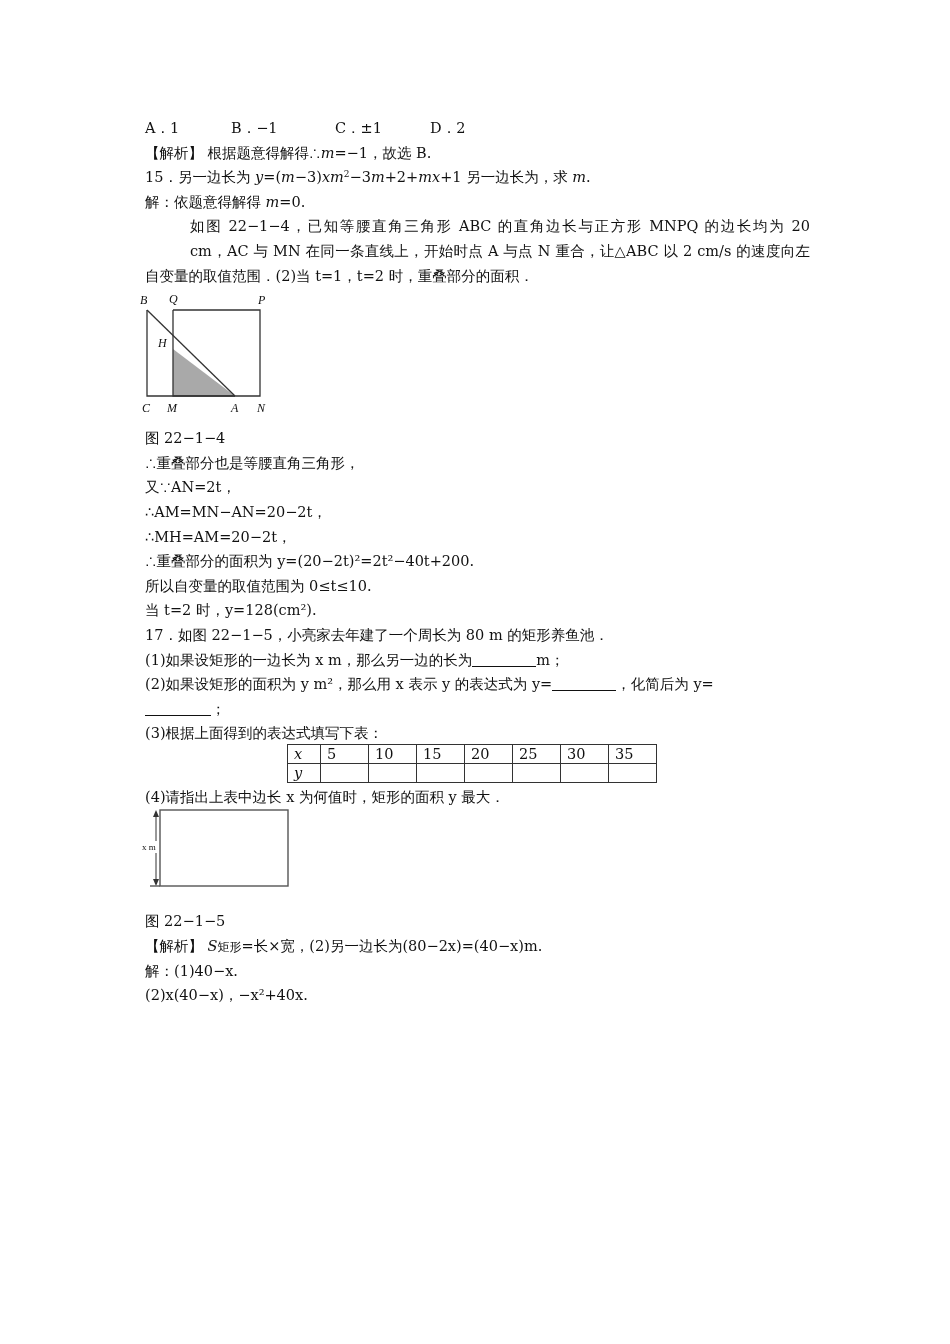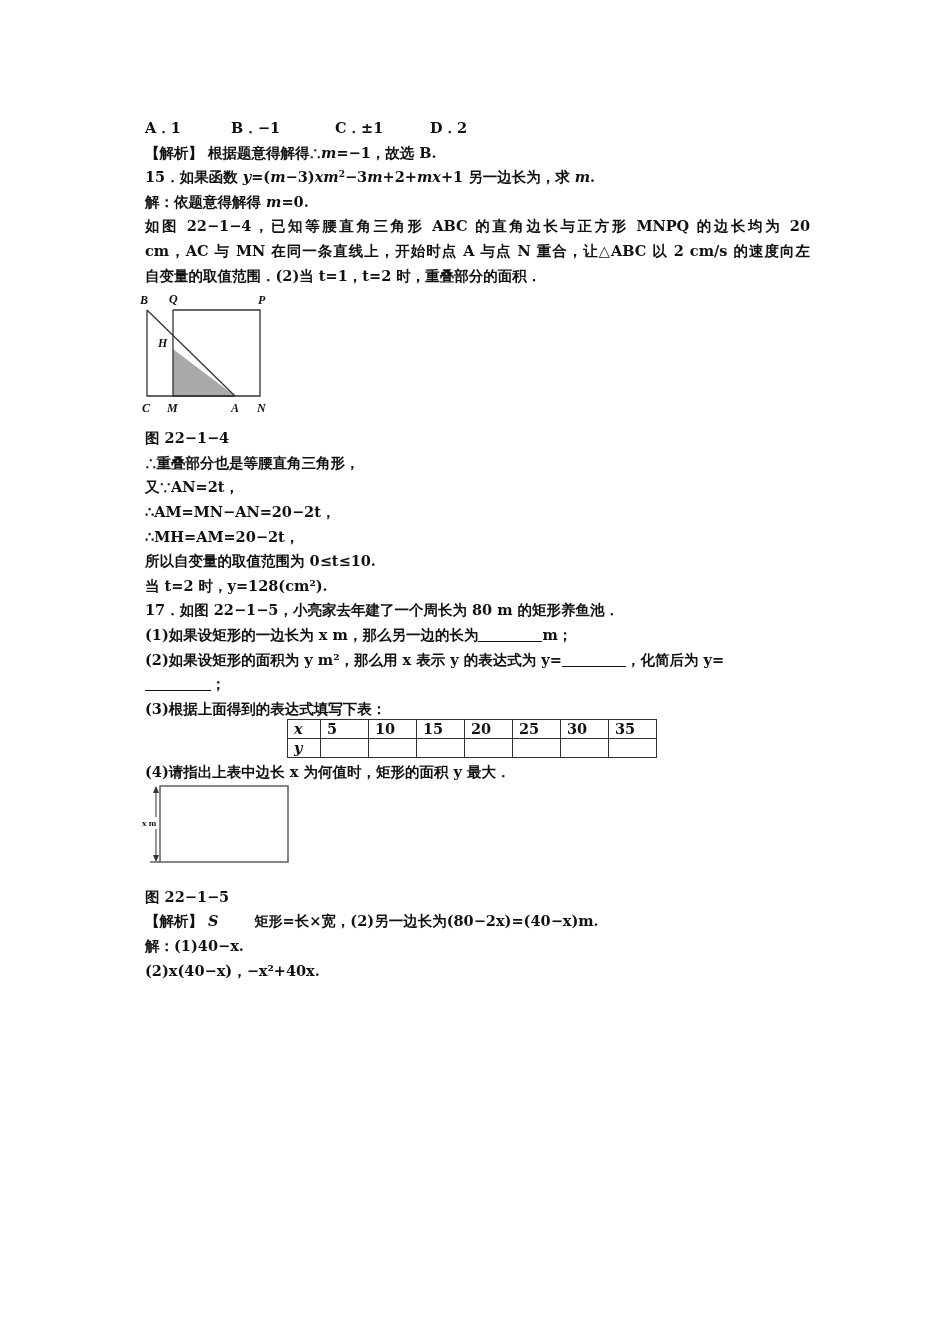--- a/index.html
+++ b/index.html
@@ -1,44 +1,44 @@
 <!DOCTYPE html>
 <html><head>
 <meta charset="utf-8">
 <style>
   html, body { margin: 0; padding: 0; background: #ffffff; }
   body { width: 950px; height: 1344px; position: relative; overflow: hidden;
          font-family: "DejaVu Serif", "Liberation Serif", serif; color: #111; }
-  .page { position: absolute; left: 145px; top: 116px; width: 665px; font-size: 14.5px; font-weight: bold; }
+  .page { position: absolute; left: 145px; top: 116px; width: 665px; font-size: 14.5px; }
   .line { height: 24.6px; line-height: 24.6px; white-space: nowrap; }
-  .just { text-align: justify; text-align-last: justify; white-space: normal; }
+  .just { text-align: justify; text-align-last: justify; white-space: normal; margin-left: 45px; }
   i { font-style: italic; }
   sup { font-size: 9px; vertical-align: 5px; line-height: 0; }
-  .sub { font-size: 14px; margin-left: 36px; }
+  .sub { font-size: 12px; }
   .opt { display: inline-block; }
   .blank { display: inline-block; border-bottom: 1px solid #111; height: 15px; vertical-align: -2px; }
   .fig { position: relative; }
   table.tbl { border-collapse: collapse; position: absolute; left: 142px; font-size: 14.5px; }
   table.tbl td { border: 1px solid #333; height: 18px; padding: 0 6px; line-height: 18px; width: 35px; }
   table.tbl td.hd { width: 20px; }
 </style>
 </head>
 <body>
 
 <div class="page">
 
   <div class="line">
     <span class="opt" style="width:86px"><span>A</span>．<span>1</span></span><span class="opt" style="width:104px"><span>B</span>．<span>−1</span></span><span class="opt" style="width:95px"><span>C</span>．<span>±1</span></span><span class="opt"><span>D</span>．<span>2</span></span>
   </div>
   <div class="line">
     <span>【解析】</span><span> 根据题意得解得∴</span><i>m</i><span>=−1，故选 B.</span>
   </div>
 
   <div class="line">
-    <span>15．</span><span>如果函数 </span><i>y</i>=(<i>m</i>−3)<i>xm</i><sup>2</sup>−3<i>m</i>+2+<i>mx</i>+1 <span>另一边长为，求 </span><i>m</i>.
+    <span>15．</span><span>另一边长为 </span><i>y</i>=(<i>m</i>−3)<i>xm</i><sup>2</sup>−3<i>m</i>+2+<i>mx</i>+1 <span>另一边长为，求 </span><i>m</i>.
   </div>
   <div class="line">
     <span>解：依题意得解得 </span><i>m</i><span>=0.</span>
   </div>
 
   <div class="line just"><span>如图 22−1−4，已知等腰直角三角形 ABC 的直角边长与正方形 MNPQ 的边长均为 20</span></div>
   <div class="line just"><span>cm，AC 与 MN 在同一条直线上，开始时点 A 与点 N 重合，让△ABC 以 2 cm/s 的速度向左</span></div>
   <div class="line"><span>自变量的取值范围．(2)当 t=1，t=2 时，重叠部分的面积．</span></div>
 
   <div class="fig" style="height:138px">
@@ -57,20 +57,21 @@
         <text x="91" y="122">A</text>
         <text x="117" y="122">N</text>
       </g>
     </svg>
   </div>
   <div class="line">图 22−1−4</div>
   <div class="line">∴重叠部分也是等腰直角三角形，</div>
   <div class="line">又∵AN=2t，</div>
   <div class="line">∴AM=MN−AN=20−2t，</div>
   <div class="line">∴MH=AM=20−2t，</div>
+  <div class="line">∴重叠部分的面积为 y=(20−2t)²=2t²−40t+200.</div>
   <div class="line">所以自变量的取值范围为 0≤t≤10.</div>
   <div class="line">当 t=2 时，y=128(cm²).</div>
 
   <div class="line"><span>17．</span><span>如图 22−1−5，小亮家去年建了一个周长为 80  m 的矩形养鱼池．</span></div>
   <div class="line">
     <span>(1)如果设矩形的一边长为 x m，那么另一边的长为</span><span class="blank" style="width:64px"></span><span>m；</span>
   </div>
   <div class="line">
     <span>(2)如果设矩形的面积为 y m²，那么用 x 表示 y 的表达式为 y=</span><span class="blank" style="width:64px"></span><span>，化简后为 y=</span>
   </div>

